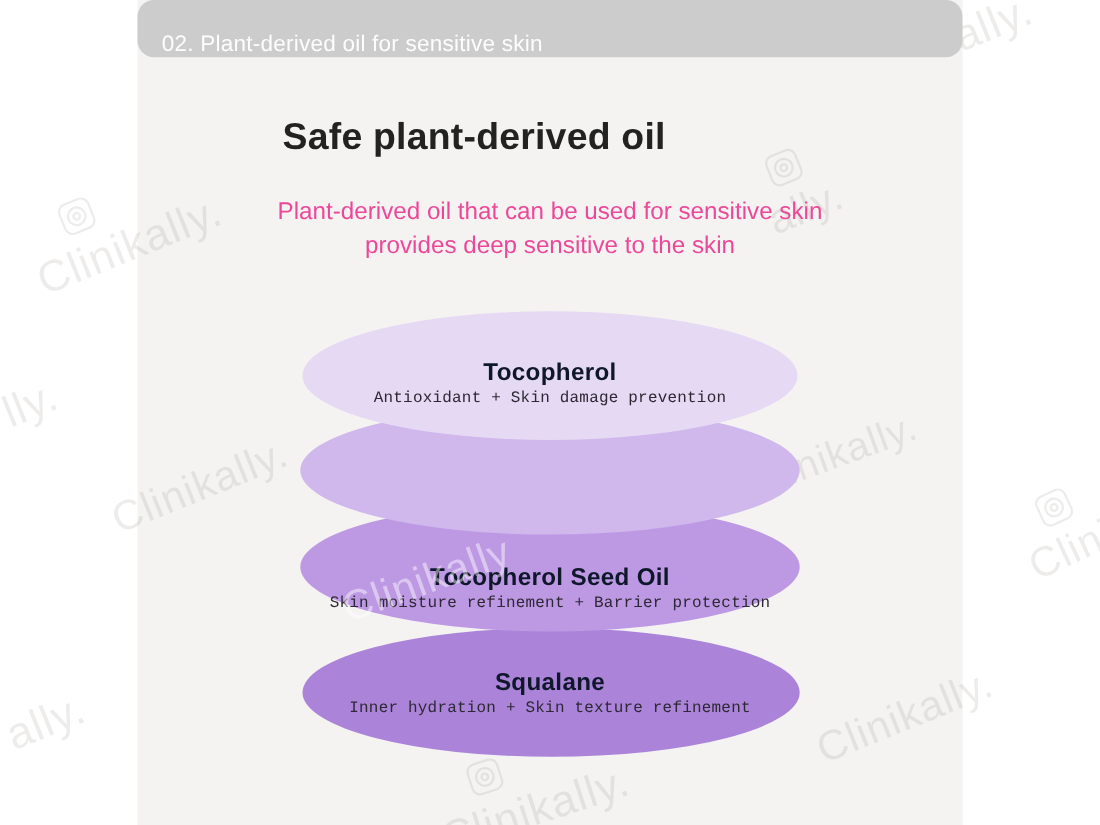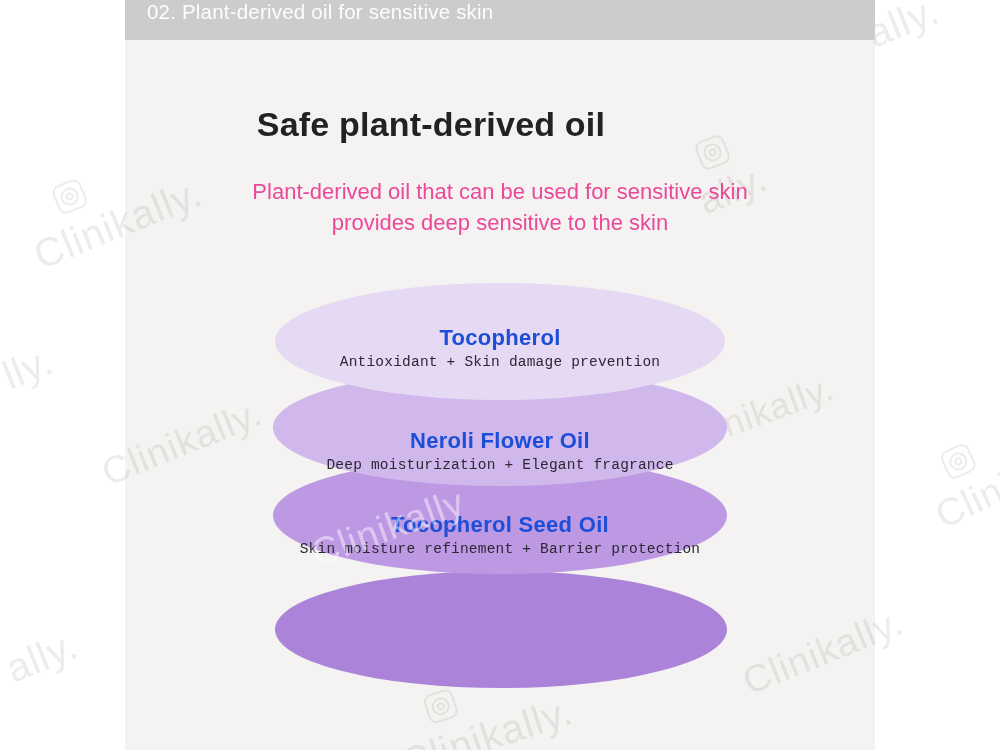--- a/index.html
+++ b/index.html
@@ -1,33 +1,33 @@
 <!DOCTYPE html>
 <html><head>
 <meta charset="utf-8">
 <style>
   html,body{margin:0;padding:0;background:#ffffff;width:1000px;height:750px;overflow:hidden;}
   .canvas{position:relative;width:1000px;height:750px;background:#ffffff;overflow:hidden;
           font-family:"Liberation Sans","DejaVu Sans",sans-serif;}
   .panel{position:absolute;left:125px;top:0;width:750px;height:750px;background:#f4f3f1;}
-  .header-bar{position:absolute;left:125px;top:0;width:750px;height:40px;background:#cccccc;
-              display:flex;align-items:flex-start;box-sizing:border-box;padding-left:22px;z-index:40;}
+  .header-bar{position:absolute;left:125px;top:0;width:750px;height:52px;background:#cccccc;
+              display:flex;align-items:flex-end;box-sizing:border-box;padding-left:22px;z-index:40;border-radius:15px;}
   .header-bar span{color:#fdfdfd;font-size:20.5px;font-weight:500;letter-spacing:0.2px;}
   .page-title{position:absolute;left:125px;top:105px;width:612px;text-align:center;margin:0;
               font-size:34px;font-weight:700;color:#222222;letter-spacing:0.2px;z-index:30;}
   .page-subtitle{position:absolute;left:125px;top:176px;width:750px;text-align:center;margin:0;
               font-size:22px;font-weight:400;color:#ec4899;line-height:31px;z-index:30;}
   .ellipse{position:absolute;border-radius:50%;}
   .e1{left:275px;top:283px;width:450px;height:117px;z-index:24;}
   .e2{left:273px;top:369px;width:454px;height:117px;z-index:23;}
   .e3{left:273px;top:457px;width:454px;height:117px;z-index:22;}
   .e4{left:275px;top:571px;width:452px;height:117px;z-index:21;}
   .oil-text{position:absolute;left:275px;width:450px;text-align:center;z-index:30;}
   .t1{top:324px;} .t2{top:427px;} .t3{top:511px;} .t4{top:606px;}
-  .oil-name{font-size:22px;font-weight:700;color:#1d4ed8;letter-spacing:0.3px;line-height:27px;}
+  .oil-name{font-size:22px;font-weight:700;color:#0f172a;letter-spacing:0.3px;line-height:27px;}
   .oil-benefit{font-size:14.5px;font-weight:400;color:#2d2833;letter-spacing:0.2px;margin-top:3px;font-family:Liberation Mono, monospace;}
   .wm{position:absolute;z-index:8;font-weight:300;letter-spacing:1px;white-space:nowrap;
       color:rgba(125,118,112,0.14);pointer-events:none;}
   .wm.light{z-index:35;color:rgba(255,255,255,0.45);}
   .wm-logo{position:absolute;left:22%;top:-36px;width:26px;height:26px;border:2px solid currentColor;
       border-radius:8px;display:inline-block;}
   .wm-logo i{position:absolute;left:50%;top:50%;transform:translate(-50%,-50%);
       border:2px solid currentColor;border-radius:50%;display:block;}
   .wm-logo i.c1{width:14px;height:14px;}
   .wm-logo i.c2{width:4px;height:4px;}
@@ -75,22 +75,22 @@
 
   <div class="ellipse e1" style="background: rgb(230, 217, 244);"></div>
   <div class="ellipse e2" style="background: rgb(208, 183, 236);"></div>
   <div class="ellipse e3" style="background: rgb(189, 153, 228);"></div>
   <div class="ellipse e4" style="background: rgb(171, 132, 218);"></div>
 
   <div class="oil-text t1">
     <div class="oil-name">Tocopherol</div>
     <div class="oil-benefit">Antioxidant + Skin damage prevention</div>
   </div>
-  <div class="oil-text t2">
-    <div class="oil-name">Neroli Flower Oil</div>
-    <div class="oil-benefit">Deep moisturization + Elegant fragrance</div>
-  </div>
   <div class="oil-text t3">
     <div class="oil-name">Tocopherol Seed Oil</div>
     <div class="oil-benefit">Skin moisture refinement + Barrier protection</div>
+  </div>
+  <div class="oil-text t4">
+    <div class="oil-name">Squalane</div>
+    <div class="oil-benefit">Inner hydration + Skin texture refinement</div>
   </div>
 
 </div>
 
 </body></html>

